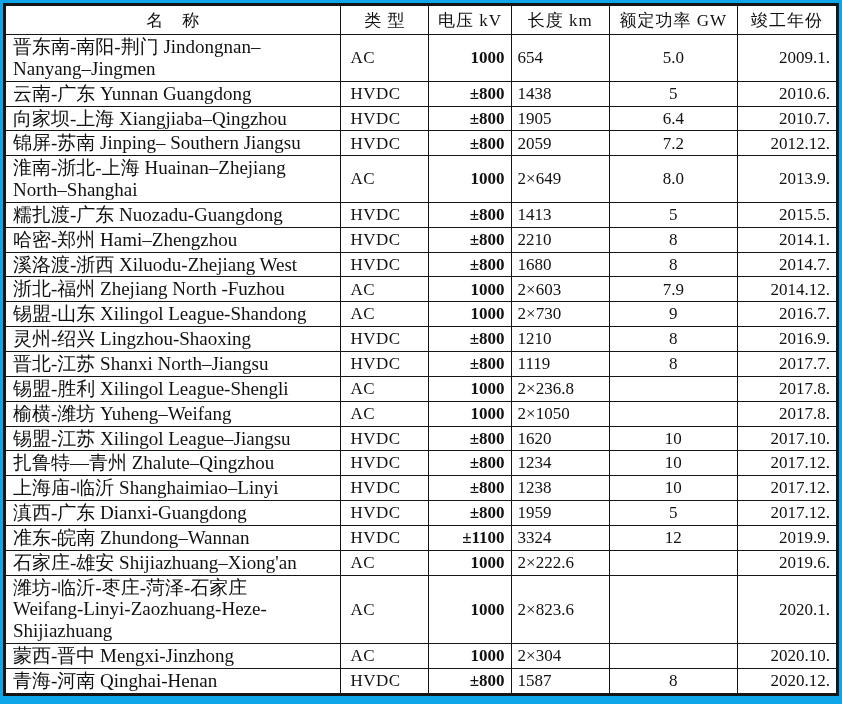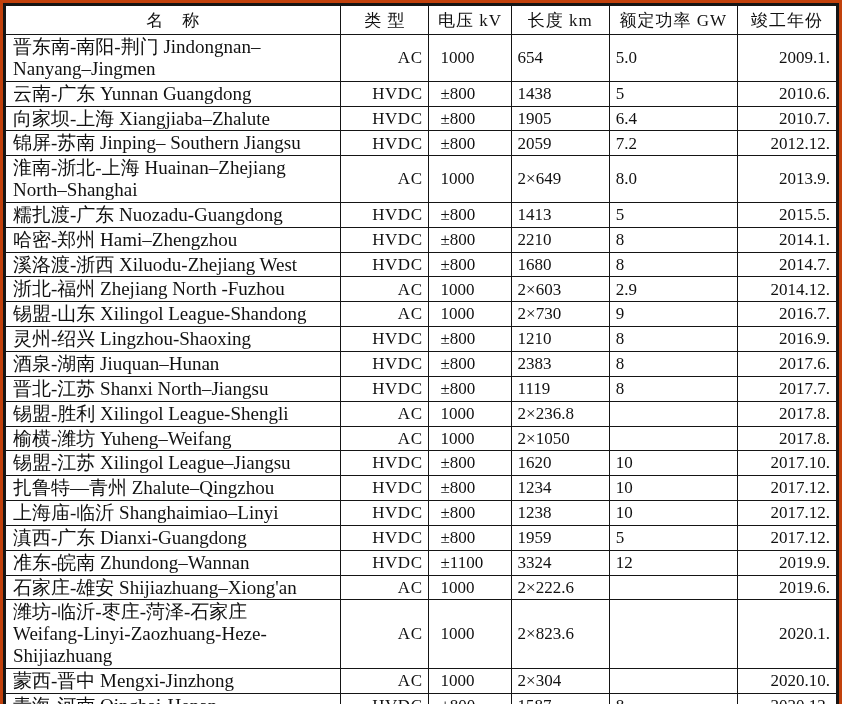--- a/index.html
+++ b/index.html
@@ -8,21 +8,21 @@
     background: #ffffff;
     width: 842px;
     height: 704px;
     overflow: hidden;
   }
   .page {
     box-sizing: border-box;
     width: 842px;
     height: 704px;
     padding: 3px;
-    background: #c2410c;
+    background: #0ea5e9;
     font-family: "Liberation Serif", "DejaVu Serif", serif;
     color: #111111;
   }
   table.uhv-table {
     border-collapse: collapse;
     table-layout: fixed;
     width: 836px;
     background: #ffffff;
   }
   table.uhv-table, table.uhv-table tr, table.uhv-table th, table.uhv-table td {
@@ -56,30 +56,31 @@
   col.c-power   { width: 128px; }
   col.c-year    { width: 100px; }
 
   td.col-name {
     text-align: left;
     font-size: 19px;
     white-space: pre-line;
     padding-left: 7px;
   }
   td.col-type {
-    text-align: right;
+    text-align: left;
     padding-left: 9px;
     letter-spacing: 0.5px;
   }
   td.col-voltage {
-    text-align: left;
+    text-align: right;
     padding-left: 11px;
+    font-weight: bold;
   }
   td.col-length { }
-  td.col-power  { }
+  td.col-power  { text-align: center; }
   td.col-year   { text-align: right; }
 </style>
 </head>
 <body>
 
 <div class="page">
   <table class="uhv-table">
     <colgroup>
       <col class="c-name">
       <col class="c-type">
@@ -109,21 +110,21 @@
         </tr>
         <tr>
           <td class="col-name">云南-广东 Yunnan Guangdong</td>
           <td class="col-type">HVDC</td>
           <td class="col-voltage">±800</td>
           <td class="col-length">1438</td>
           <td class="col-power">5</td>
           <td class="col-year">2010.6.</td>
         </tr>
         <tr>
-          <td class="col-name">向家坝-上海 Xiangjiaba–Zhalute</td>
+          <td class="col-name">向家坝-上海 Xiangjiaba–Qingzhou</td>
           <td class="col-type">HVDC</td>
           <td class="col-voltage">±800</td>
           <td class="col-length">1905</td>
           <td class="col-power">6.4</td>
           <td class="col-year">2010.7.</td>
         </tr>
         <tr>
           <td class="col-name">锦屏-苏南 Jinping– Southern Jiangsu</td>
           <td class="col-type">HVDC</td>
           <td class="col-voltage">±800</td>
@@ -161,46 +162,38 @@
           <td class="col-voltage">±800</td>
           <td class="col-length">1680</td>
           <td class="col-power">8</td>
           <td class="col-year">2014.7.</td>
         </tr>
         <tr>
           <td class="col-name">浙北-福州 Zhejiang North -Fuzhou</td>
           <td class="col-type">AC</td>
           <td class="col-voltage">1000</td>
           <td class="col-length">2×603</td>
-          <td class="col-power">2.9</td>
+          <td class="col-power">7.9</td>
           <td class="col-year">2014.12.</td>
         </tr>
         <tr>
           <td class="col-name">锡盟-山东 Xilingol League-Shandong</td>
           <td class="col-type">AC</td>
           <td class="col-voltage">1000</td>
           <td class="col-length">2×730</td>
           <td class="col-power">9</td>
           <td class="col-year">2016.7.</td>
         </tr>
         <tr>
           <td class="col-name">灵州-绍兴 Lingzhou-Shaoxing</td>
           <td class="col-type">HVDC</td>
           <td class="col-voltage">±800</td>
           <td class="col-length">1210</td>
           <td class="col-power">8</td>
           <td class="col-year">2016.9.</td>
-        </tr>
-        <tr>
-          <td class="col-name">酒泉-湖南 Jiuquan–Hunan</td>
-          <td class="col-type">HVDC</td>
-          <td class="col-voltage">±800</td>
-          <td class="col-length">2383</td>
-          <td class="col-power">8</td>
-          <td class="col-year">2017.6.</td>
         </tr>
         <tr>
           <td class="col-name">晋北-江苏 Shanxi North–Jiangsu</td>
           <td class="col-type">HVDC</td>
           <td class="col-voltage">±800</td>
           <td class="col-length">1119</td>
           <td class="col-power">8</td>
           <td class="col-year">2017.7.</td>
         </tr>
         <tr>

